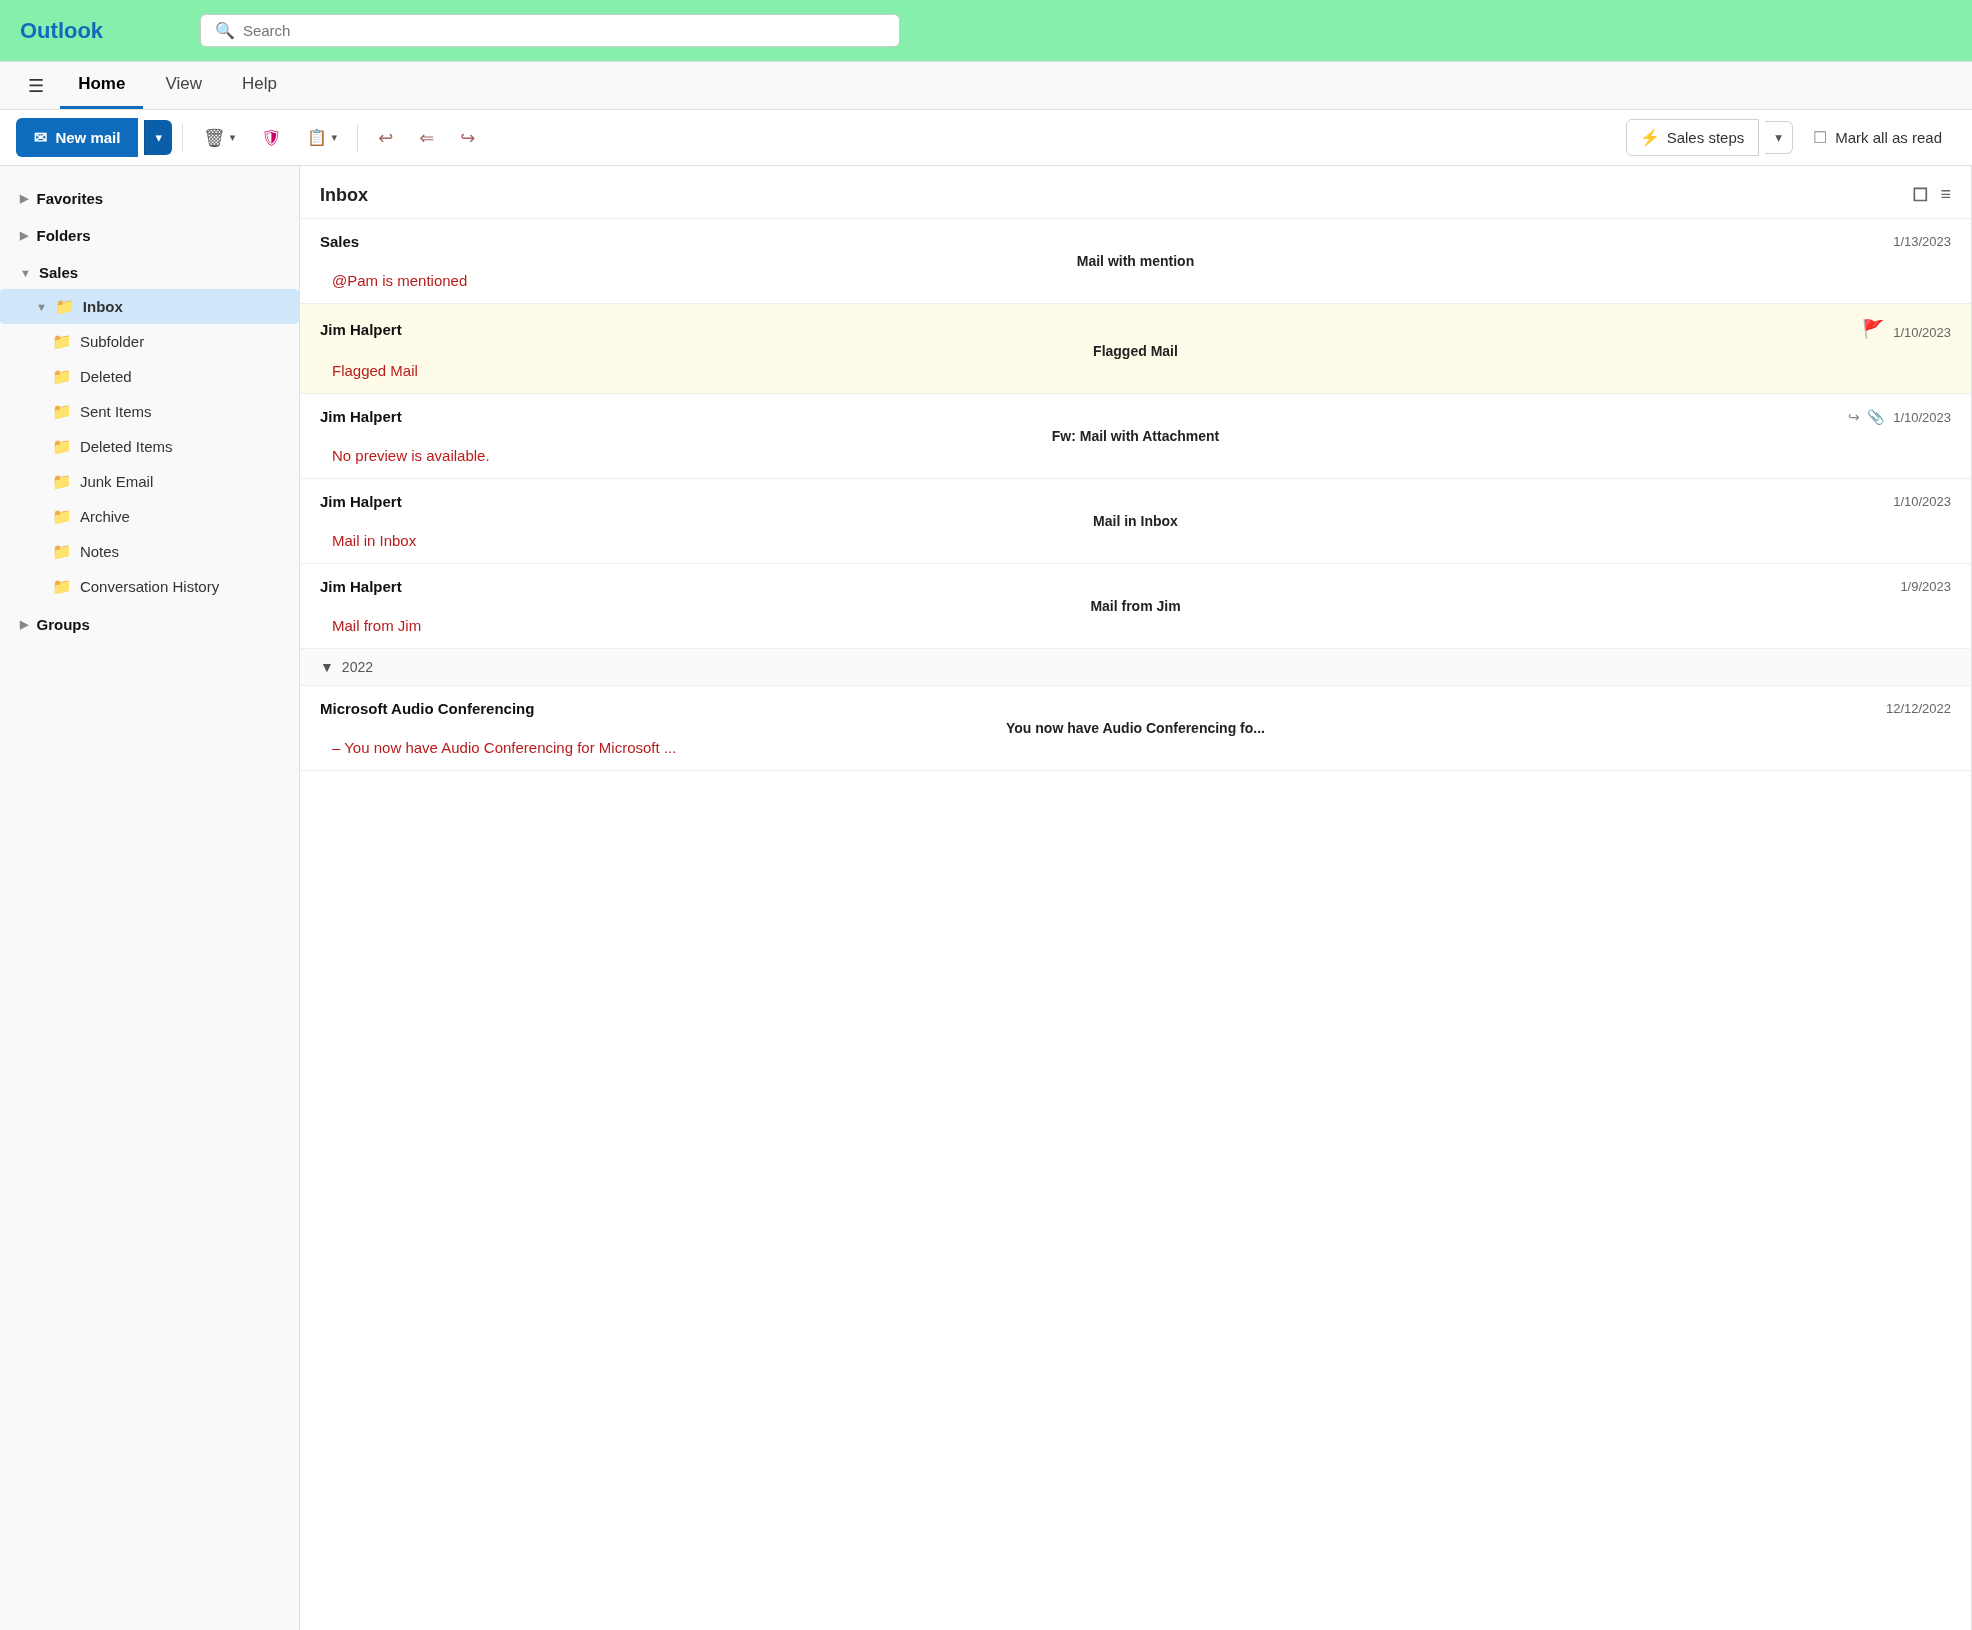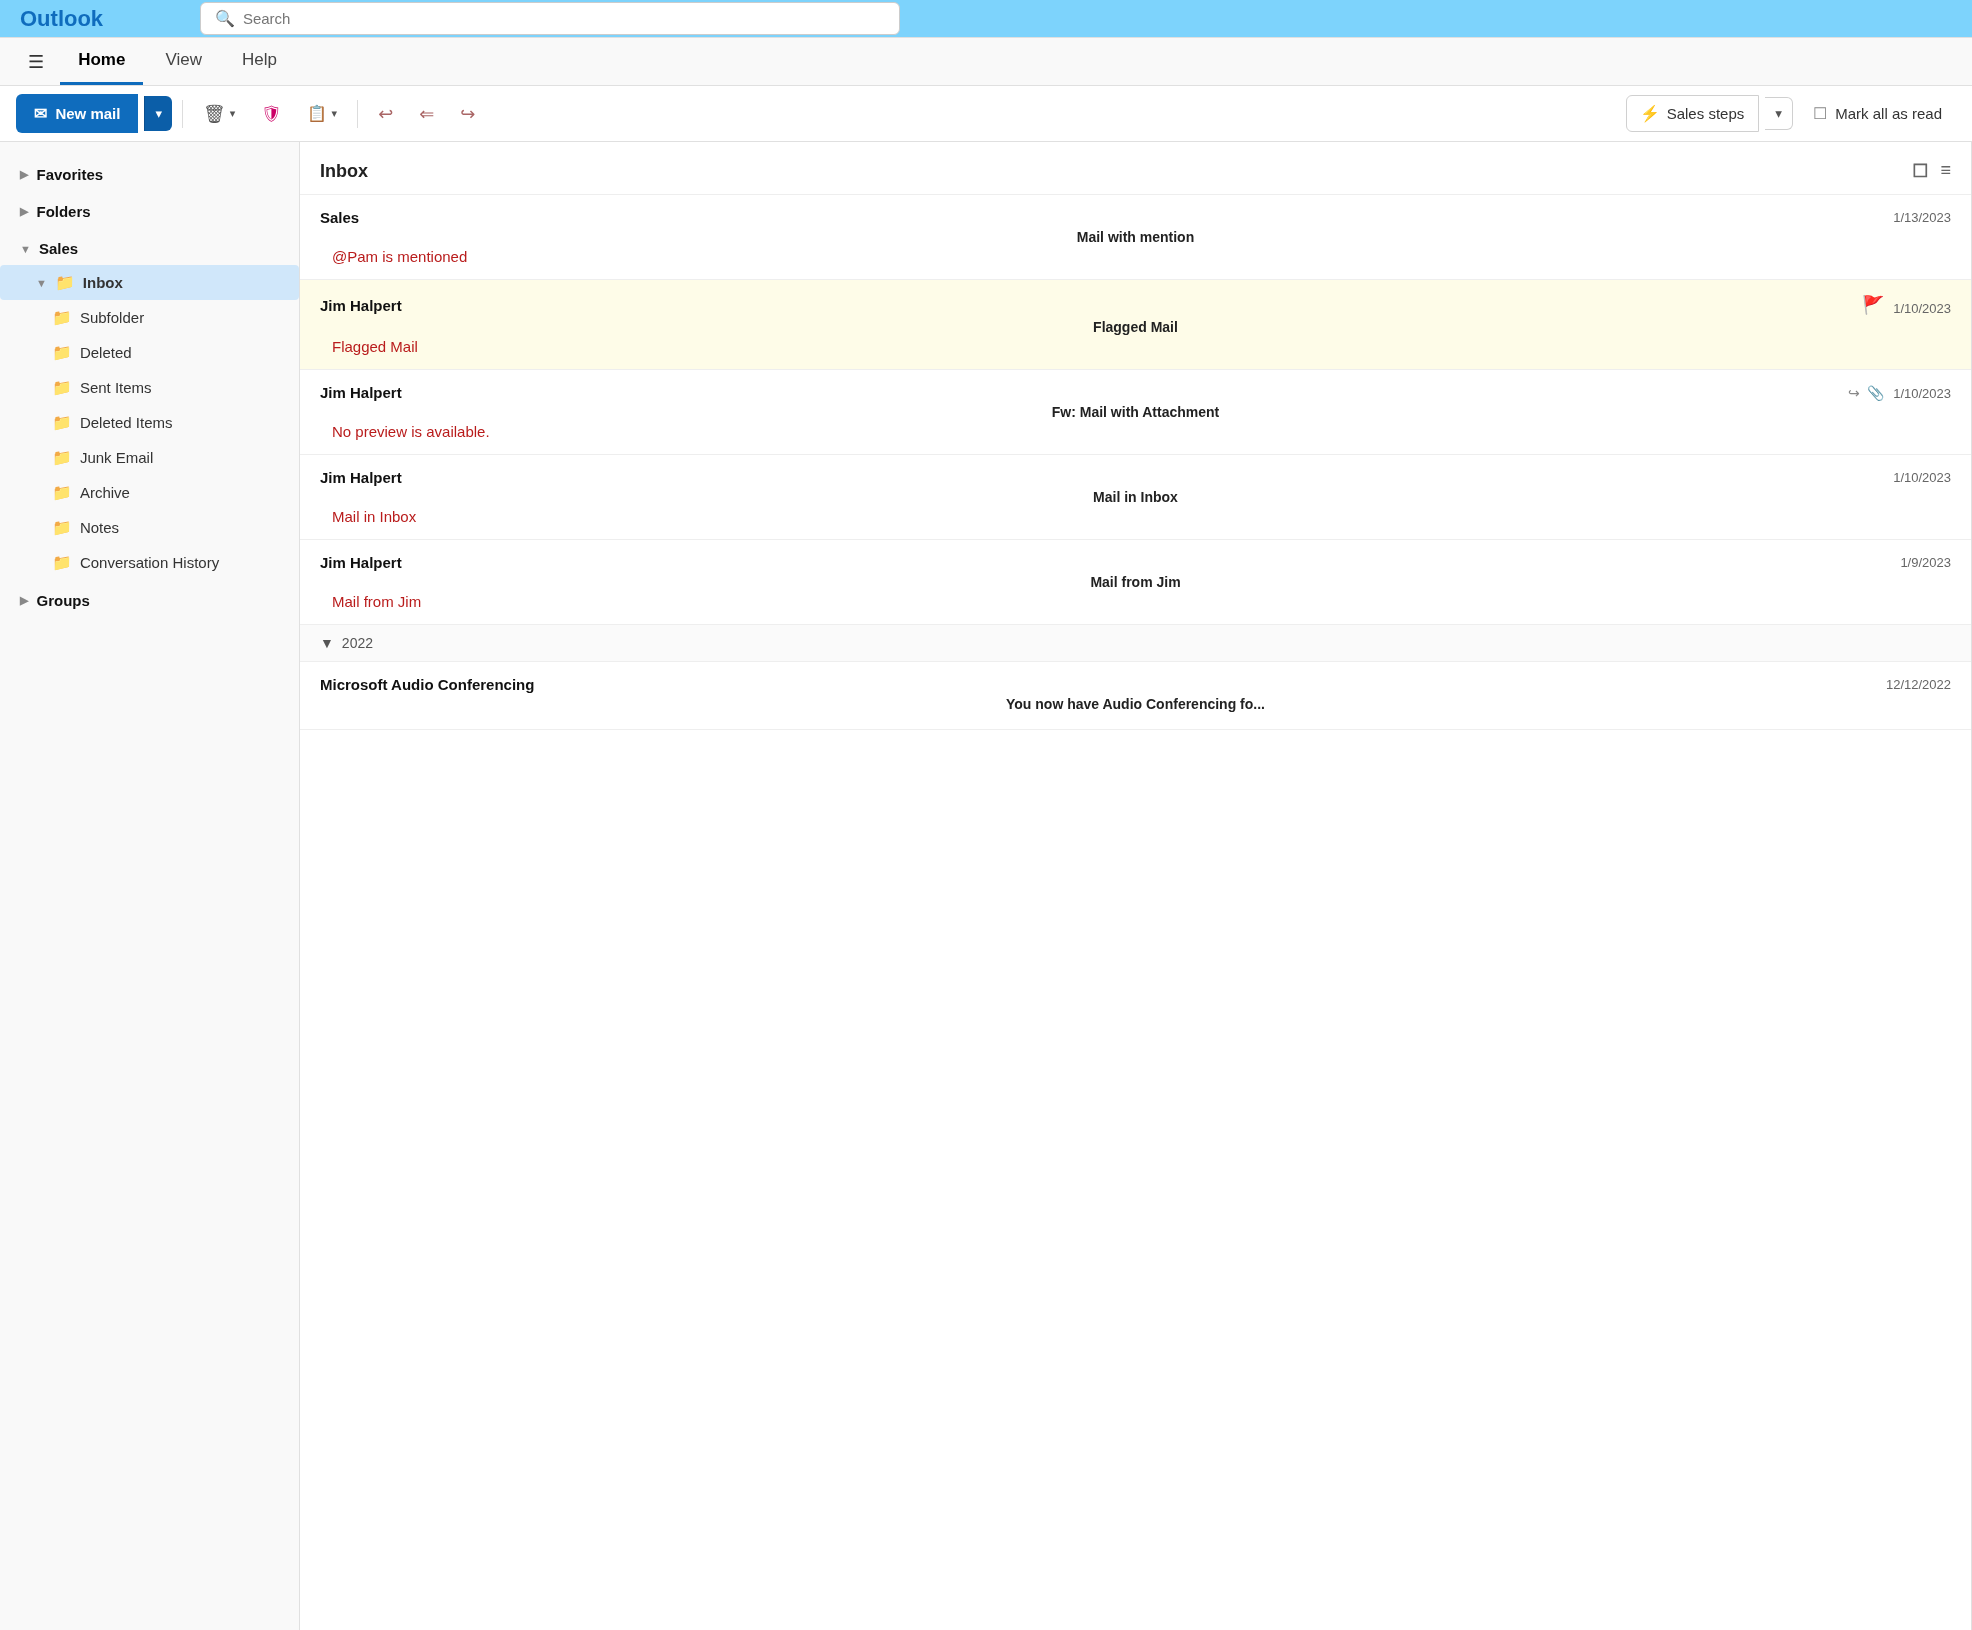--- a/index.html
+++ b/index.html
@@ -1,20 +1,20 @@
 <!DOCTYPE html>
 <html><head>
   <meta charset="utf-8">
   <style>
     * { box-sizing: border-box; margin: 0; padding: 0; }
     body { font-family: 'Segoe UI', Arial, sans-serif; background: #f3f3f3; font-size: 15px; color: #222; }
 
     
     .top-bar {
-      display: flex; align-items: center; padding: 2px 20px; background: #7dd3fc; border-bottom: 1px solid #e0e0e0; gap: 20px;
+      display: flex; align-items: center; padding: 14px 20px; background: #86efac; border-bottom: 1px solid #e0e0e0; gap: 20px;
     }
     .outlook-logo { color: #0f6cbd; font-size: 22px; font-weight: 700; min-width: 160px; }
     .search-box {
       display: flex; align-items: center; border: 1.5px solid #ccc; border-radius: 6px; padding: 6px 14px; background: #fff; flex: 1; max-width: 700px; gap: 8px;
     }
     .search-box input { border: none; outline: none; font-size: 15px; color: #555; width: 100%; background: transparent; }
 
     
     .nav-tabs {
       display: flex; align-items: center; padding: 0 16px; background: #f9f9f9; border-bottom: 1px solid #e0e0e0; gap: 4px;
@@ -305,16 +305,17 @@
     </div>
 
     <div class="email-item">
       <div class="email-row1">
         <span class="email-sender">Microsoft Audio Conferencing</span>
         <div class="email-icons">
           <span class="email-date">12/12/2022</span>
         </div>
       </div>
       <div class="email-subject">You now have Audio Conferencing fo...</div>
+      <div class="email-preview">– You now have Audio Conferencing for Microsoft ...</div>
     </div>
 
   </div>
 </div>
 
 </body></html>

